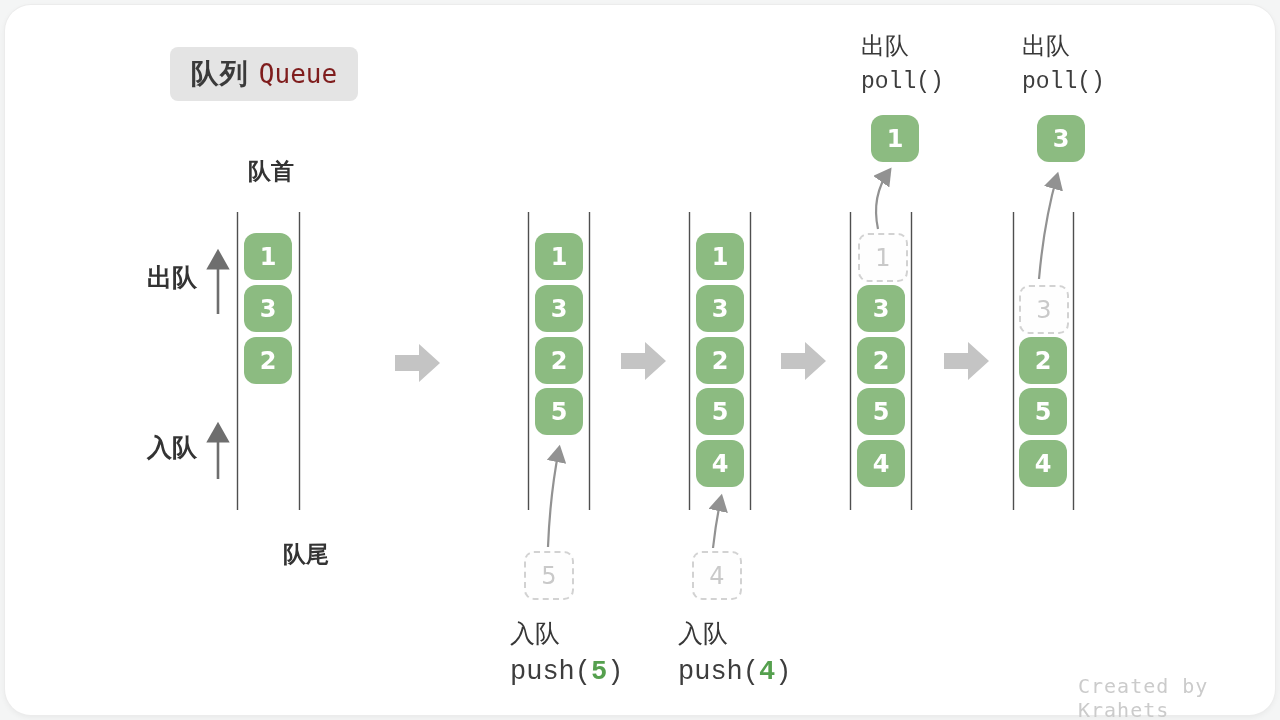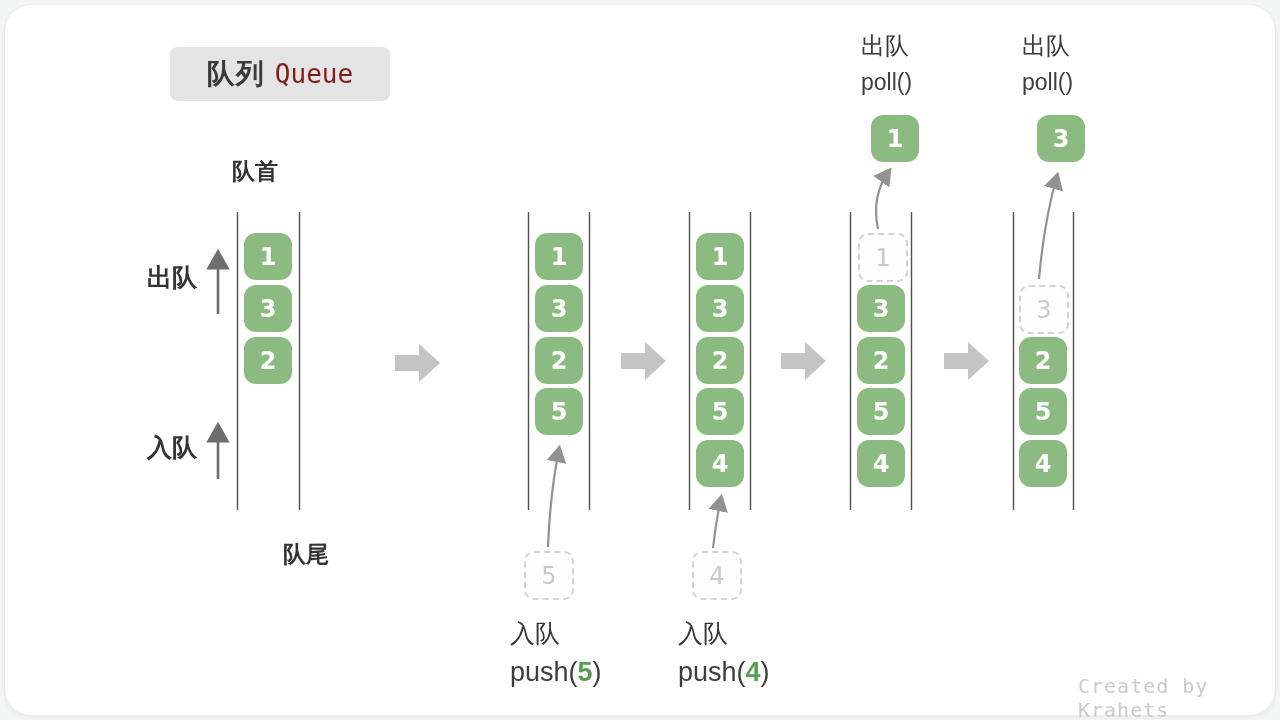--- a/index.html
+++ b/index.html
@@ -9,48 +9,48 @@
     font-family:"DejaVu Sans","Liberation Sans",sans-serif;
   }
   .card {
     position:absolute; left:5px; top:5px; width:1270px; height:710px;
     background:#ffffff; border-radius:26px;
     box-shadow:0 0 0 1px #ececec, 0 2px 6px rgba(0,0,0,.06);
   }
   .overlay { position:absolute; left:0; top:0; pointer-events:none; }
 
   .badge {
-    position:absolute; left:170px; top:47px; width:220px; height:54px;
+    position:absolute; left:170px; top:47px; width:188px; height:54px;
     background:#e4e4e4; border-radius:8px;
     display:flex; align-items:center; justify-content:center;
   }
   .badge-zh { font-size:28px; font-weight:bold; color:#3a3a3a; letter-spacing:1px; }
   .badge-en { font-family:"DejaVu Sans Mono","Liberation Mono",monospace; font-size:26px; color:#7f1d1d; margin-left:10px; }
 
   .zh-label { position:absolute; color:#333333; font-weight:bold; white-space:nowrap; }
-  .lbl-front  { left:232px; top:156px; font-size:23px; }
+  .lbl-front  { left:248px; top:156px; font-size:23px; }
   .lbl-rear   { left:245px; top:539px; font-size:23px;margin-left:38px; }
   .lbl-deq    { left:147px; top:261px; font-size:25px; }
   .lbl-enq    { left:147px; top:431px; font-size:25px; }
 
   .qbox {
     position:absolute; width:48px; height:47px; border-radius:12px;
     background:#8cbb81; color:#ffffff;
     display:flex; align-items:center; justify-content:center;
     font-size:24px; font-weight:600;
   }
   .qbox.dashed {
     background:#fefefe; border:2px dashed #d2d2d2; color:#c9c9c9;
     width:46px; height:45px; border-radius:10px; font-weight:500;
   }
 
   .op { position:absolute; white-space:nowrap; }
   .op .op-zh { font-size:25px; font-weight:500; color:#383838; display:block; }
   .op .op-code {
-    font-family:Liberation Sans, sans-serif;
+    font-family:Liberation Mono, monospace;
     color:#3d3d3d; display:block;
   }
   .op-bottom .op-zh { margin-bottom:7px; }
   .op-bottom .op-code { font-size:27px; }
   .op-top .op-zh { margin-bottom:7px; font-size:24px; }
   .op-top .op-code { font-size:23px; }
   .op-arg { color:#55a04e; font-weight:bold; }
 
   .watermark {
     position:absolute; left:1078px; top:674px;

